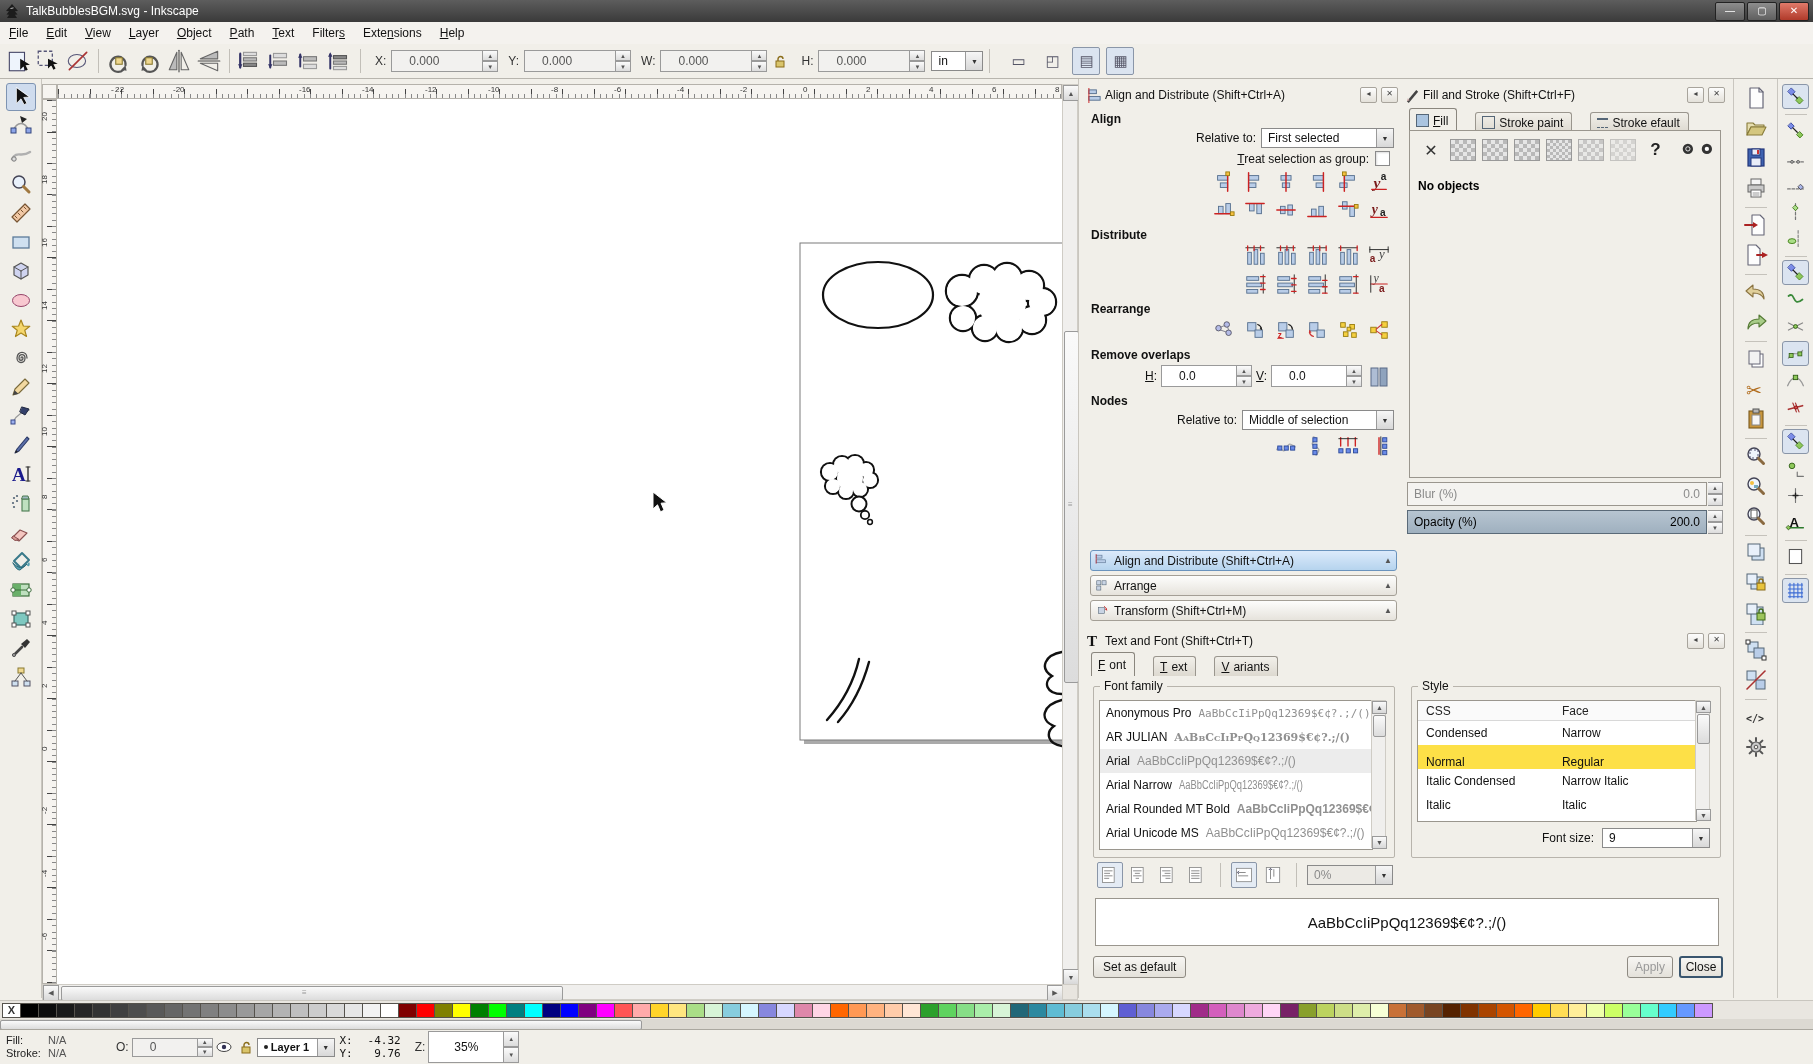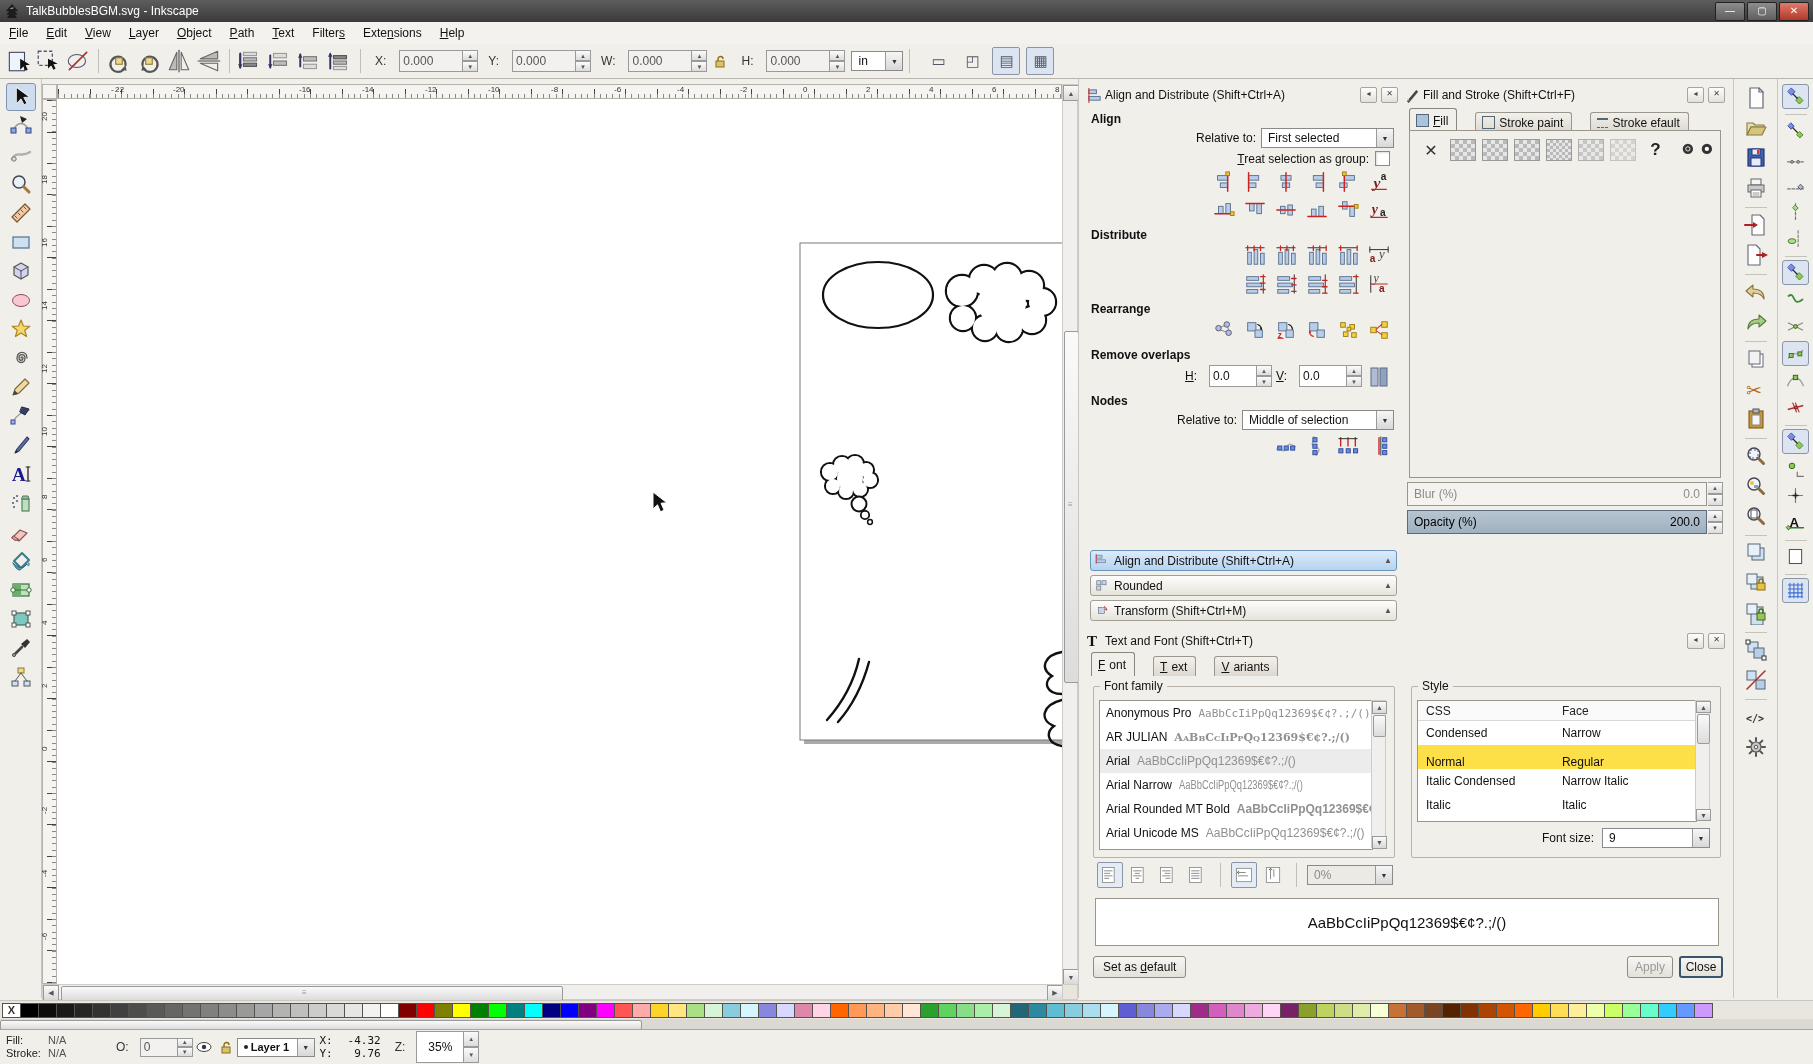--- a/index.html
+++ b/index.html
@@ -15,21 +15,21 @@
   
   #menubar{left:0;top:22px;width:1813px;height:22px;background:#f4f2ee;border-bottom:1px solid #d6d3cc;display:flex;align-items:center;color:#111;}
   .menu-item{padding:3px 9px;}
   
   #toolbar{left:0;top:44px;width:1813px;height:35px;background:#f1efe9;border-bottom:1px solid #b8b5ae;display:flex;align-items:center;gap:2px;padding-left:4px;box-sizing:border-box;}
   .tbtn{width:28px;height:28px;padding:1px;box-sizing:border-box;}
   .tbtn.pressed{border:1px solid #8a96a8;background:#dbe4f0;border-radius:2px;}
   .tsep{width:1px;height:24px;background:#c2bfb8;margin:0 4px;}
   .tb-label{color:#333;margin:0 3px 0 8px;}
   .spinfield{display:flex;align-items:stretch;height:22px;}
-  .sf-in{width:56px;border:1px solid #9a9a9a;background:#f2f1ef;color:#555;display:flex;align-items:center;padding:0 3px;margin-left:8px;}
+  .sf-in{width:56px;border:1px solid #9a9a9a;background:#f2f1ef;color:#555;display:flex;align-items:center;padding:0 17px;}
   .sf-btns{width:15px;display:flex;flex-direction:column;}
   .sf-b{flex:1;border:1px solid #9a9a9a;border-left:none;background:linear-gradient(#fbfbfb,#dcdcdc);font-size:6px;display:flex;align-items:center;justify-content:center;color:#555;}
   .combo{display:flex;align-items:center;background:#fff;border:1px solid #8a8a8a;height:20px;padding-left:6px;box-sizing:border-box;color:#111;}
   .combo .arrowbtn{width:16px;align-self:stretch;background:linear-gradient(#f6f6f6,#d8d8d8);border-left:1px solid #9a9a9a;margin-left:auto;display:flex;align-items:center;justify-content:center;font-size:7px;color:#333;}
   
   #toolbox{left:0;top:79px;width:42px;height:919px;background:#f1efe9;border-right:1px solid #c9c6bf;display:flex;flex-direction:column;align-items:center;padding-top:4px;box-sizing:border-box;}
   .toolbtn{width:30px;height:28px;padding:2px;box-sizing:border-box;margin-bottom:1px;}
   .toolbtn.active{background:#cfdcee;border:1px solid #7e94b2;border-radius:3px;}
   
   #hruler{left:57px;top:84px;width:1005px;height:15px;background:#f6f4f0;border:1px solid #b5b2ab;box-sizing:border-box;
@@ -962,21 +962,21 @@
         <span class="arr">▲</span>
       </div>
       <div class="collbar" style="left: 1090px; top: 575px; width: 307px;">
         <span class="ci">
           <svg viewBox="0 0 24 24" style="width:100%;height:100%;display:block">
             <rect x="3" y="3" width="7" height="7" fill="#c9d4e4" stroke="#567" stroke-width="1"></rect>
             <rect x="12" y="3" width="7" height="7" fill="#c9d4e4" stroke="#567" stroke-width="1"></rect>
             <rect x="3" y="12" width="7" height="7" fill="#c9d4e4" stroke="#567" stroke-width="1"></rect>
           </svg>
         </span>
-        <span>Rounded</span>
+        <span>Arrange</span>
         <span class="arr">▲</span>
       </div>
       <div class="collbar" style="left: 1090px; top: 600px; width: 307px;">
         <span class="ci">
           <svg viewBox="0 0 24 24" style="width:100%;height:100%;display:block">
             <rect x="6" y="6" width="10" height="10" fill="#c9d4e4" stroke="#567" stroke-width="1"></rect>
             <path d="M16 4a8 8 0 014 6" fill="none" stroke="#c33" stroke-width="1.5" stroke-linejoin="round" stroke-linecap="round"></path>
             <path d="M20 7l1 4-4-1z" fill="#c33" stroke="none" stroke-width="1" stroke-linejoin="round" stroke-linecap="round"></path>
           </svg>
         </span>
@@ -1030,20 +1030,21 @@
               <circle cx="8" cy="8" r="2.5" fill="#333" stroke="#fff"></circle>
             </svg>
         </span>
         <span style="width:16px;height:16px;">
           <svg viewBox="0 0 16 16">
               <circle cx="8" cy="8" r="6" fill="#333"></circle>
               <circle cx="8" cy="8" r="2.5" fill="#fff"></circle>
             </svg>
         </span>
       </div>
+      <div class="b" style="padding:14px 0 0 8px;">No objects</div>
     </div>
     <div class="sliderrow dis" style="left:2px;top:398px;width:300px;">
       <span>Blur (%)</span>
         <span>0.0</span>
     </div>
     <div class="sf-btns abs" style="left:303px;top:398px;height:24px;">
         <span class="sf-b">▲</span>
         <span class="sf-b">▼</span>
       </div>
     <div class="sliderrow filled" style="left:2px;top:426px;width:300px;">

